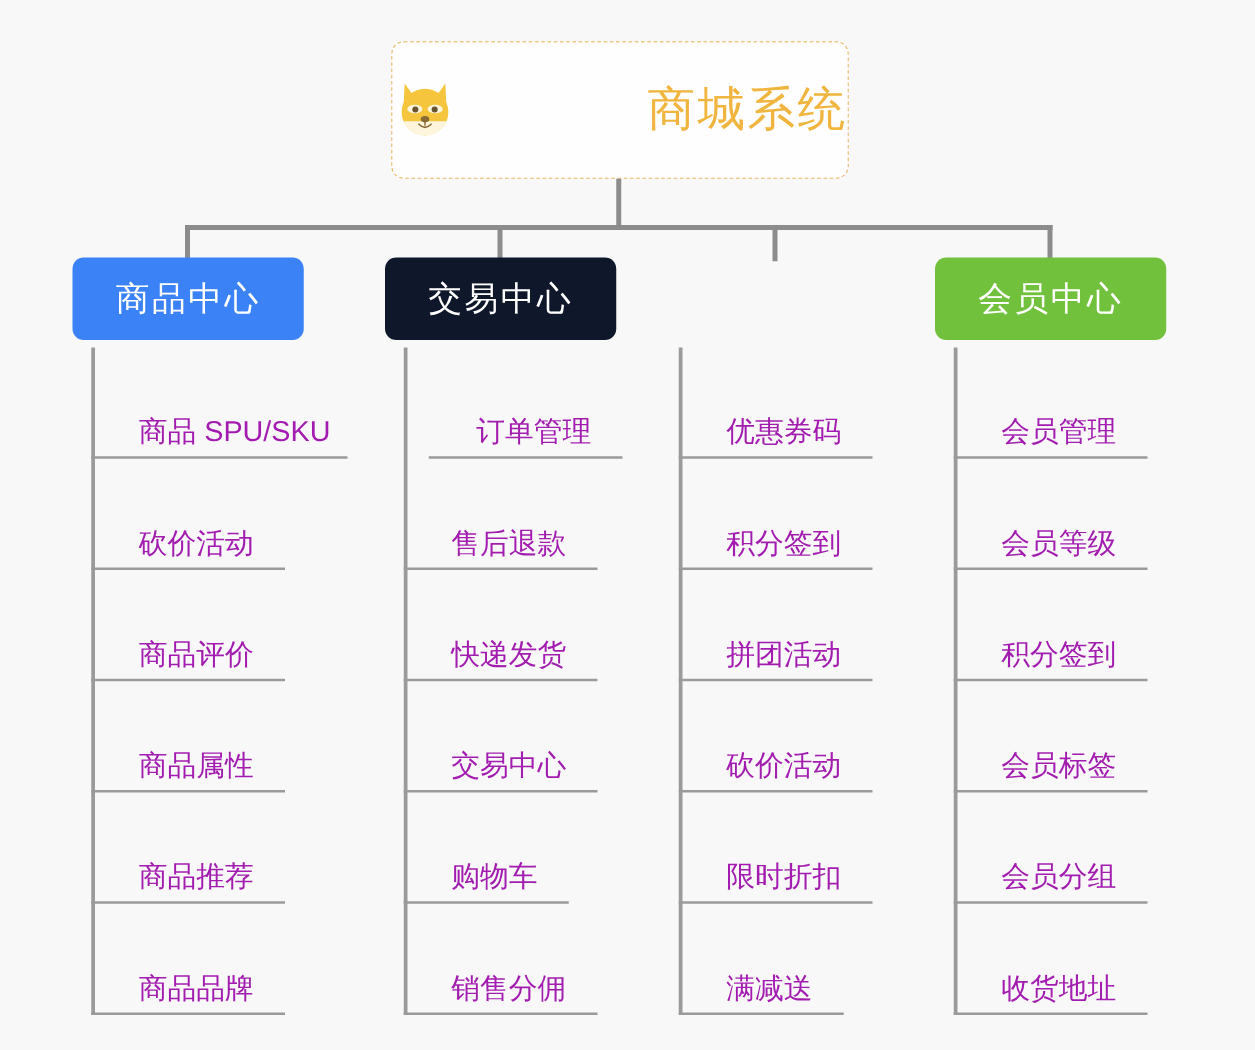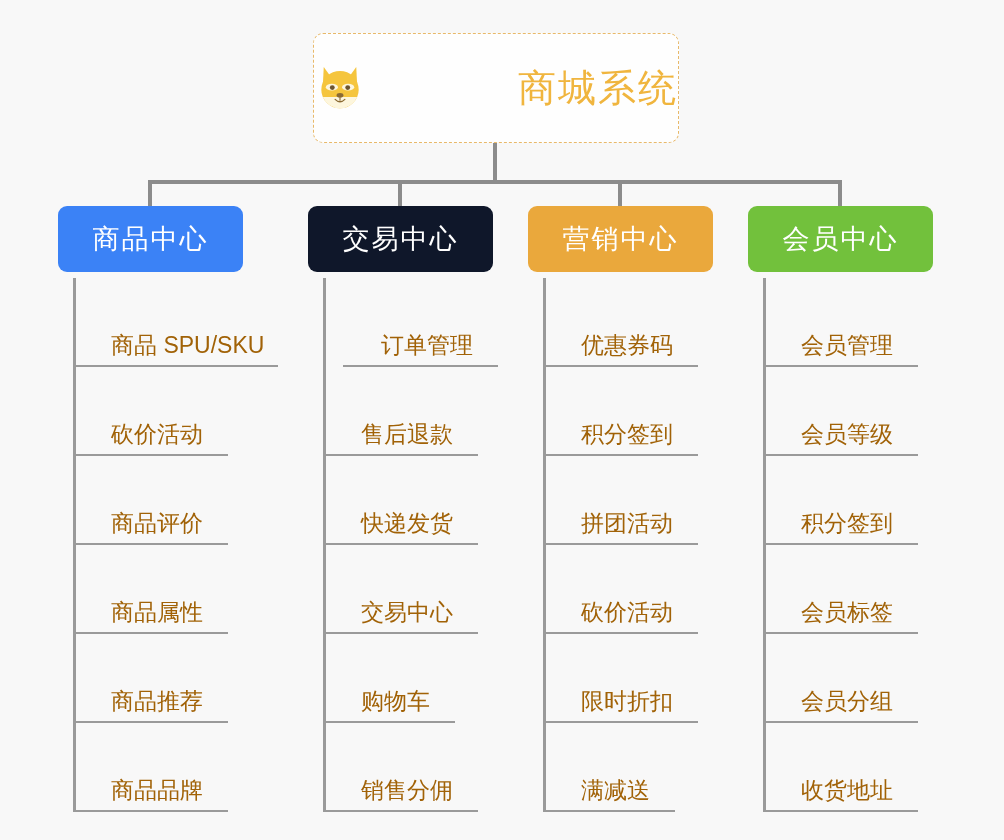--- a/index.html
+++ b/index.html
@@ -87,21 +87,21 @@
     position: absolute;
     left: 0;
     height: 89px;
     box-sizing: border-box;
   }
   .leaf-label {
     position: absolute;
     left: 38px;
     bottom: 10px;
     font-size: 23px;
-    color: #a16207;
+    color: #a21caf;
     white-space: nowrap;
     line-height: 1;
   }
   .leaf-underline {
     position: absolute;
     left: 0;
     bottom: 0;
     height: 2px;
     background: #9a9a9a;
   }
@@ -134,23 +134,20 @@
   <div class="conn conn-v" style="left:398px; top:180px; height:29px;"></div>
   <div class="conn conn-v" style="left:618px; top:180px; height:29px;"></div>
   <div class="conn conn-v" style="left:838px; top:180px; height:29px;"></div>
 
   <div class="cat-box" style="left:58px; top:206px; width:185px; background:#3b82f6;">
     <span>商品中心</span>
   </div>
   <div class="cat-box" style="left:308px; top:206px; width:185px; background:#0f172a;">
     <span>交易中心</span>
   </div>
-  <div class="cat-box" style="left:528px; top:206px; width:185px; background:#eaa83c;">
-    <span>营销中心</span>
-  </div>
   <div class="cat-box" style="left:748px; top:206px; width:185px; background:#72c13c;">
     <span>会员中心</span>
   </div>
 
   <div class="branch" style="left:73px;">
     <div class="trunk" style="height:534px;"></div>
     <div class="leaf" style="top:0px; width:205px;">
       <span class="leaf-label">商品 SPU/SKU</span>
       <span class="leaf-underline" style="width:205px;"></span>
     </div>

